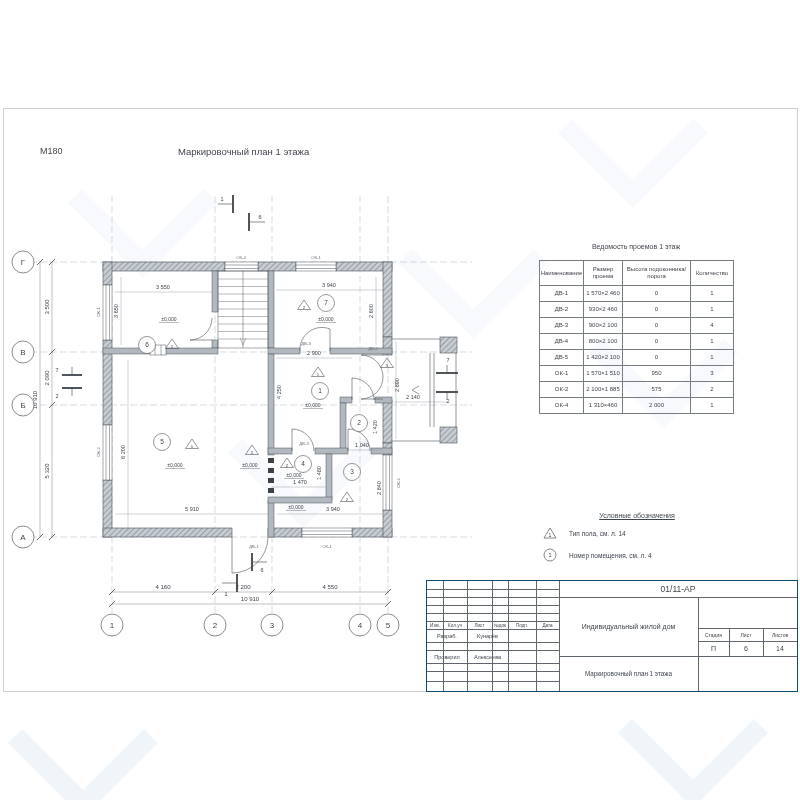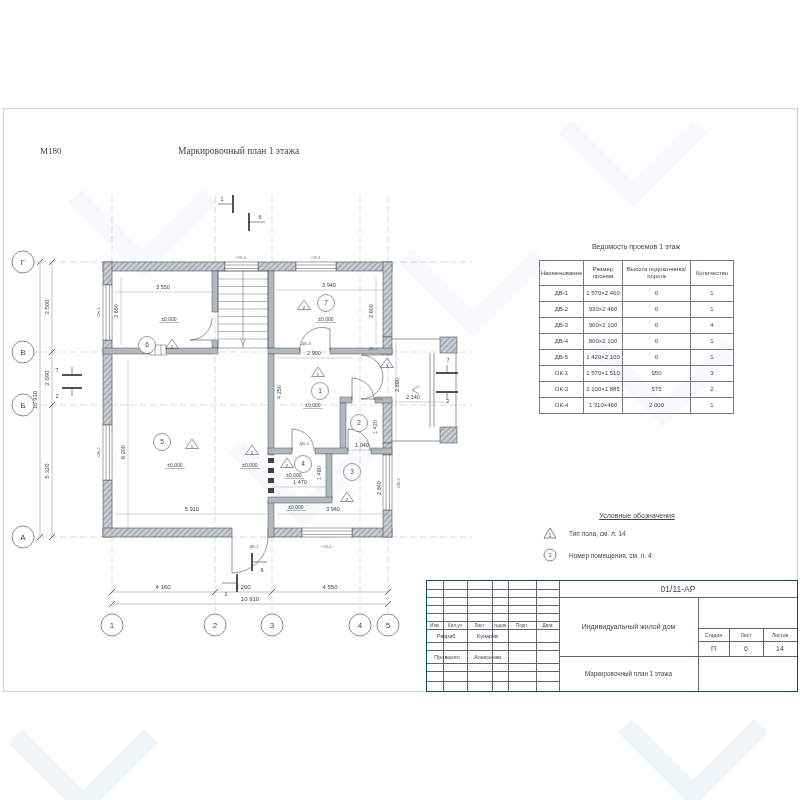--- a/index.html
+++ b/index.html
@@ -3,21 +3,21 @@
 <meta charset="utf-8">
 <style>
   html,body{margin:0;padding:0;width:800px;height:800px;background:#fff;overflow:hidden;
     font-family:"Liberation Sans",sans-serif;color:#3f454c;}
   
   .wm{position:absolute;width:86px;height:86px;border-left:20px solid #e9f0f7;border-bottom:20px solid #e9f0f7;
       transform:rotate(-45deg);opacity:.65;z-index:0;}
   .wm.f{opacity:.35;}
   .sheet{position:absolute;left:3px;top:108px;width:793px;height:582px;border:1px solid #ccd1d6;z-index:1;background:transparent;}
   #plan-svg{position:absolute;left:0;top:0;z-index:2;}
-  .note{position:absolute;z-index:3;font-size:9px;color:#3f454c;font-family:Liberation Serif, serif;}
+  .note{position:absolute;z-index:3;font-size:9px;color:#3f454c;}
   
   .sched-title{position:absolute;left:539px;top:243px;width:194px;text-align:center;font-size:7px;z-index:3;}
   table.sched{position:absolute;left:539px;top:260px;width:194px;border-collapse:collapse;z-index:3;table-layout:fixed;}
   table.sched th,table.sched td{border:1px solid #767c84;font-weight:normal;font-size:6px;line-height:1.15;
       text-align:center;vertical-align:middle;padding:0;color:#3f454c;}
   table.sched th{height:24px;}
   table.sched td{height:15px;}
   
   .legend{position:absolute;left:539px;top:512px;width:196px;z-index:3;}
   .legend .ltitle{text-align:center;font-size:7px;text-decoration:underline;margin-bottom:8px;}

